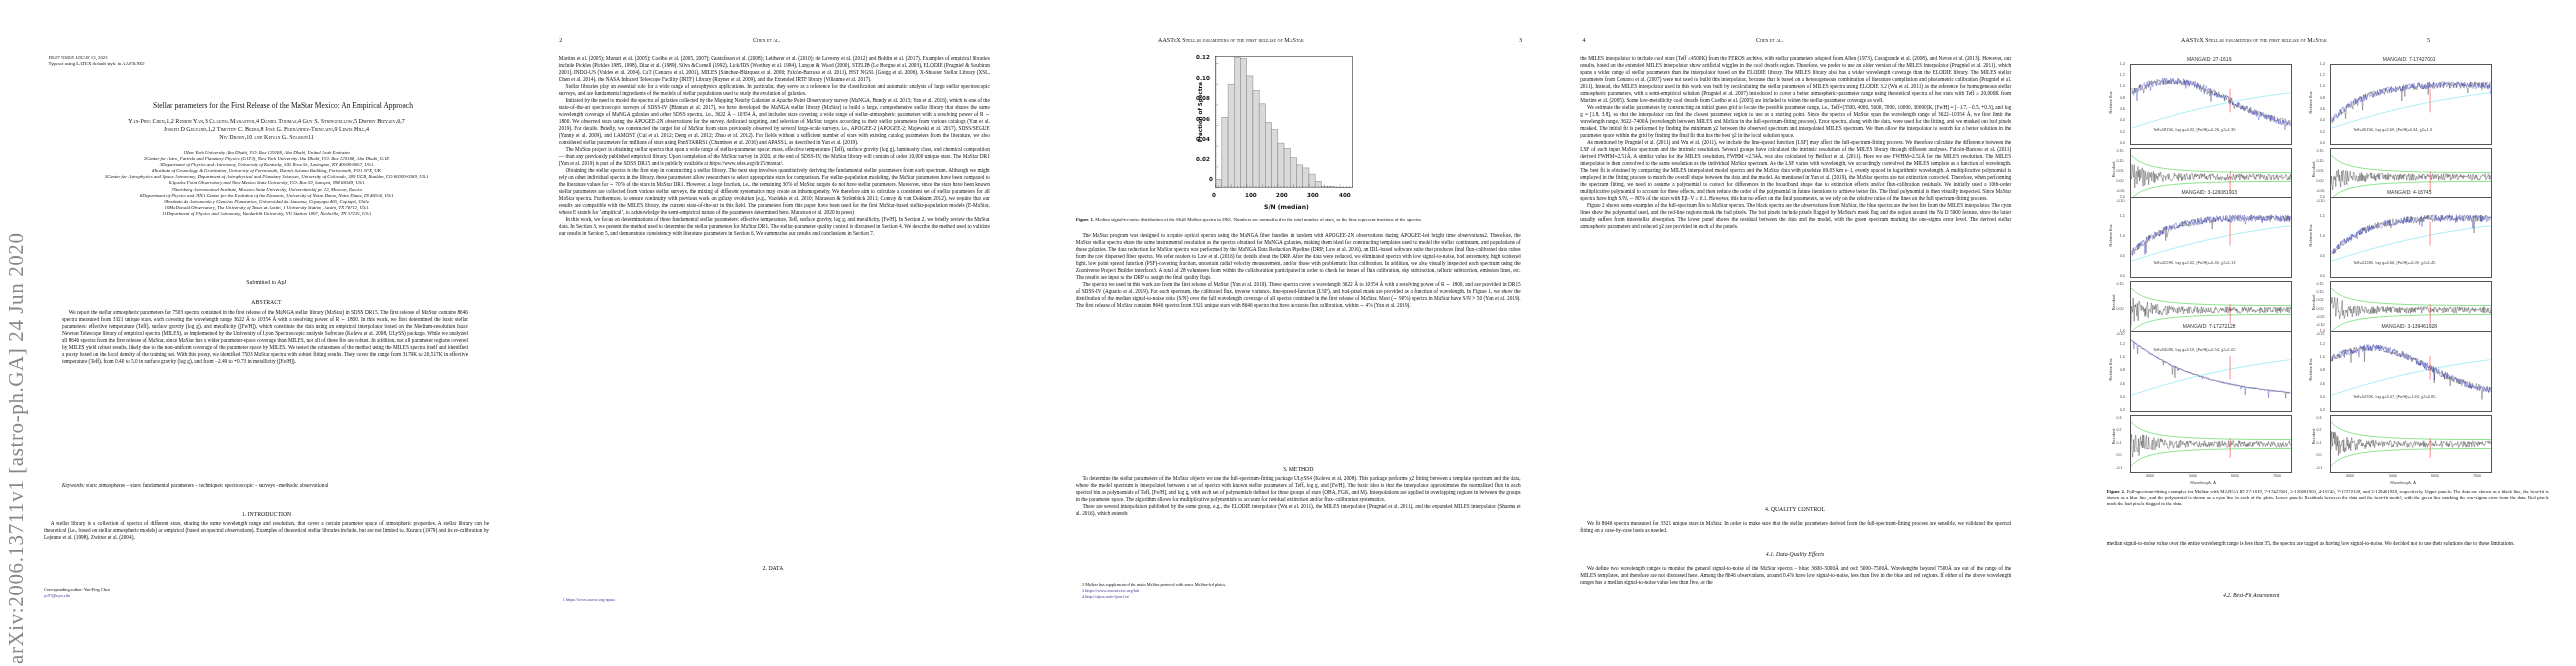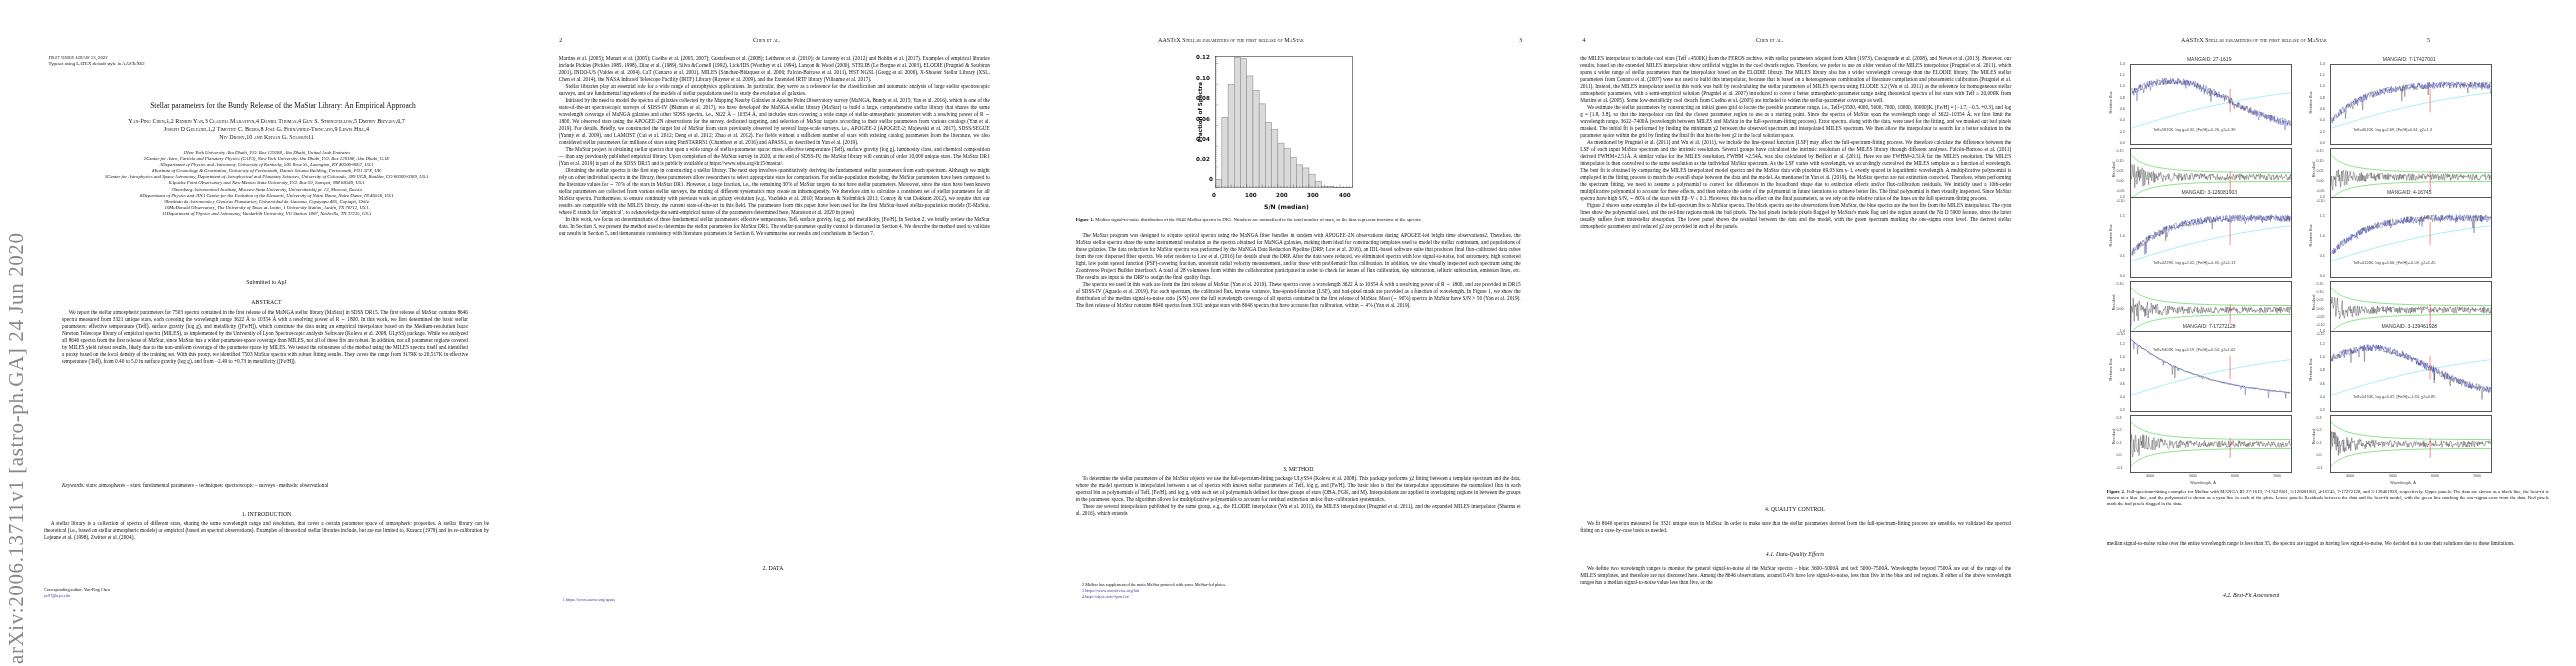--- a/index.html
+++ b/index.html
@@ -30,21 +30,21 @@
 </head>
 <body>
 
 <div class="arxiv">arXiv:2006.13711v1  [astro-ph.GA]  24 Jun 2020</div>
 
 <div class="page" style="left:33px;width:467px;">
   <div class="abs draft" style="left:15.6px;top:55px;">
     <div class="sc">Draft version January 13, 2022</div>
     <div>Typeset using LATEX default style in AASTeX62</div>
   </div>
-  <div class="abs title" style="left:33px;width:434px;top:101px;">Stellar parameters for the Bundy Release of the MaStar Library: An Empirical Approach</div>
+  <div class="abs title" style="left:33px;width:434px;top:101px;">Stellar parameters for the First Release of the MaStar Mexico: An Empirical Approach</div>
   <div class="abs authors" style="left:0;width:467px;top:118px;">
     <div>Yan-Ping Chen,1,2 Renbin Yan,3 Claudia Maraston,4 Daniel Thomas,4 Guy S. Stringfellow,5 Dmitry Bizyaev,6,7</div>
     <div>Joseph D Gelfand,1,2 Timothy C. Beers,8 José G. Fernández-Trincado,9 Lewis Hill,4</div>
     <div>Niv Drory,10 and Keivan G. Stassun11</div>
   </div>
   <div class="abs" style="left:0;width:467px;top:150px;">
     <div class="affil">1New York University Abu Dhabi, P.O. Box 129188, Abu Dhabi, United Arab Emirates</div>
     <div class="affil">2Center for Astro, Particle and Planetary Physics (CAP3), New York University Abu Dhabi, P.O. Box 129188, Abu Dhabi, UAE</div>
     <div class="affil">3Department of Physics and Astronomy, University of Kentucky, 505 Rose St., Lexington, KY 40506-0057, USA</div>
     <div class="affil">4Institute of Cosmology &amp; Gravitation, University of Portsmouth, Dennis Sciama Building, Portsmouth, PO1 3FX, UK</div>

